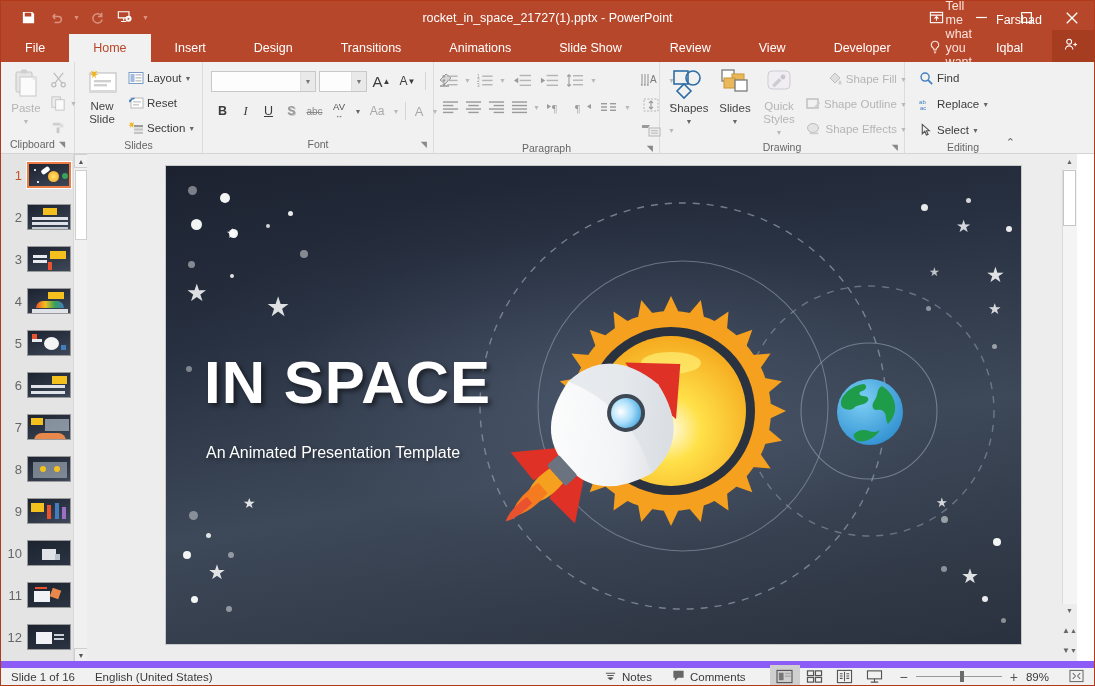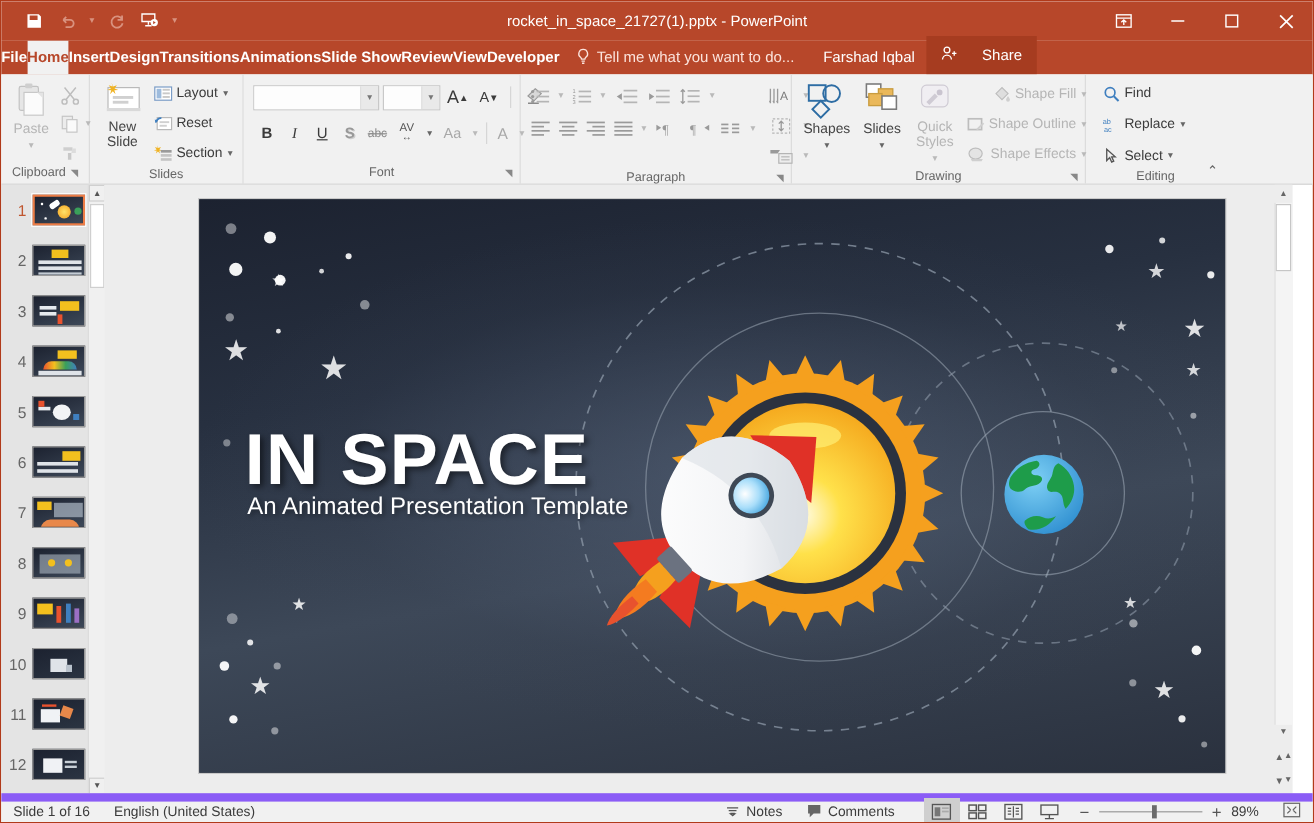--- a/index.html
+++ b/index.html
@@ -33,22 +33,22 @@
     width: 45px; height: 33px; display: flex; align-items: center; justify-content: center;
     color: #fff;
   }
 
   
   .tabbar {
     position: absolute; left: 0; top: 33px; width: 1093px; height: 28px;
     background: #b7472a; display: flex; align-items: flex-end;
   }
   .tab {
-    padding: 0 0; height: 28px; line-height: 28px;
-    color: #fff; font-size: 12.5px; white-space: nowrap; font-weight: bold;
+    padding: 0 24px; height: 28px; line-height: 28px;
+    color: #fff; font-size: 12.5px; white-space: nowrap;
   }
   .tab.active { background: #f1f1f1; color: #b7472a; }
   .tellme {
     display: flex; align-items: center; gap: 5px; height: 28px;
     padding: 0 8px 0 14px; color: #fbe3dc; font-size: 12.5px; font-style: normal;
   }
   .user-name { color:#fff; font-size:12.5px; margin-left: 6px; padding: 0 10px; line-height: 28px;}
   .share-btn {
     display:flex; align-items:center; gap:20px; background: #a63c20;
     color:#fff; font-size:12.5px; height: 28px; padding: 16px 12px;
@@ -131,22 +131,22 @@
     background:
       radial-gradient(ellipse 70% 60% at 52% 48%, rgba(88,102,125,0.55) 0%, rgba(60,70,88,0.15) 55%, rgba(0,0,0,0) 75%),
       linear-gradient(170deg, #1c2230 0%, #273040 30%, #3d4858 60%, #2a313e 100%);
   }
   .slide-title {
     position: absolute; left: 38px; top: 182px;
     font-size: 60px; font-weight: bold; color: #fff; letter-spacing: 1px;
     text-shadow: 3px 3px 5px rgba(0,0,0,0.5);
   }
   .slide-sub {
-    position: absolute; left: 40px; top: 245px;
-    font-size: 20px; color: #fff; text-shadow: 2px 2px 4px rgba(0,0,0,0.45);
+    position: absolute; left: 40px; top: 278px;
+    font-size: 16px; color: #fff; text-shadow: 2px 2px 4px rgba(0,0,0,0.45);
   }
   .star { position:absolute; color:#fff; line-height:1; }
   .dot { position:absolute; border-radius:50%; background:#fff; }
 
   .main-sb { position:absolute; right:0; top:0; width: 15px; height: 508px; background:#ededed; }
   .msb-track { position:absolute; left:0; top:15px; width:15px; bottom: 58px; background:#f4f4f4; border-left:1px solid #dcdcdc;}
   .msb-thumb { position:absolute; left:1px; top:16px; width:13px; height:56px; background:#fff; border:1px solid #c6c6c6;}
   .msb-btn { width:15px;height:15px;display:flex;align-items:center;justify-content:center;color:#666;font-size:7px; }
   .hsb { position:absolute; left:0; bottom:0; height:4px; width:975px; background:#ededed;}
 

